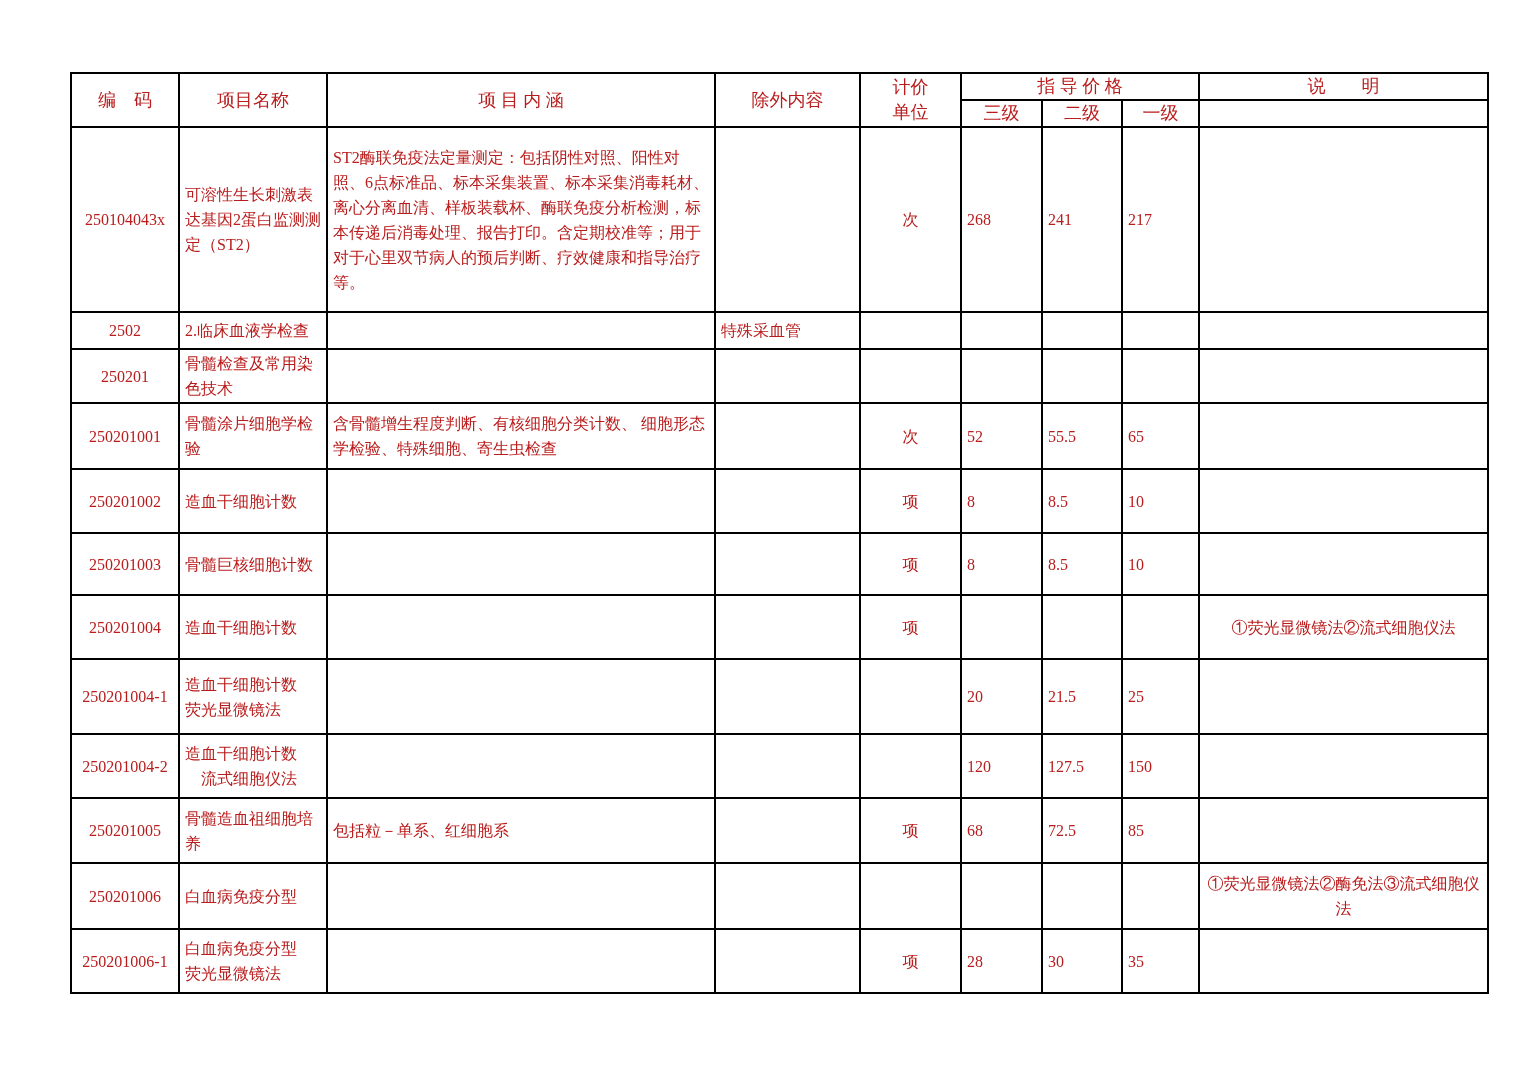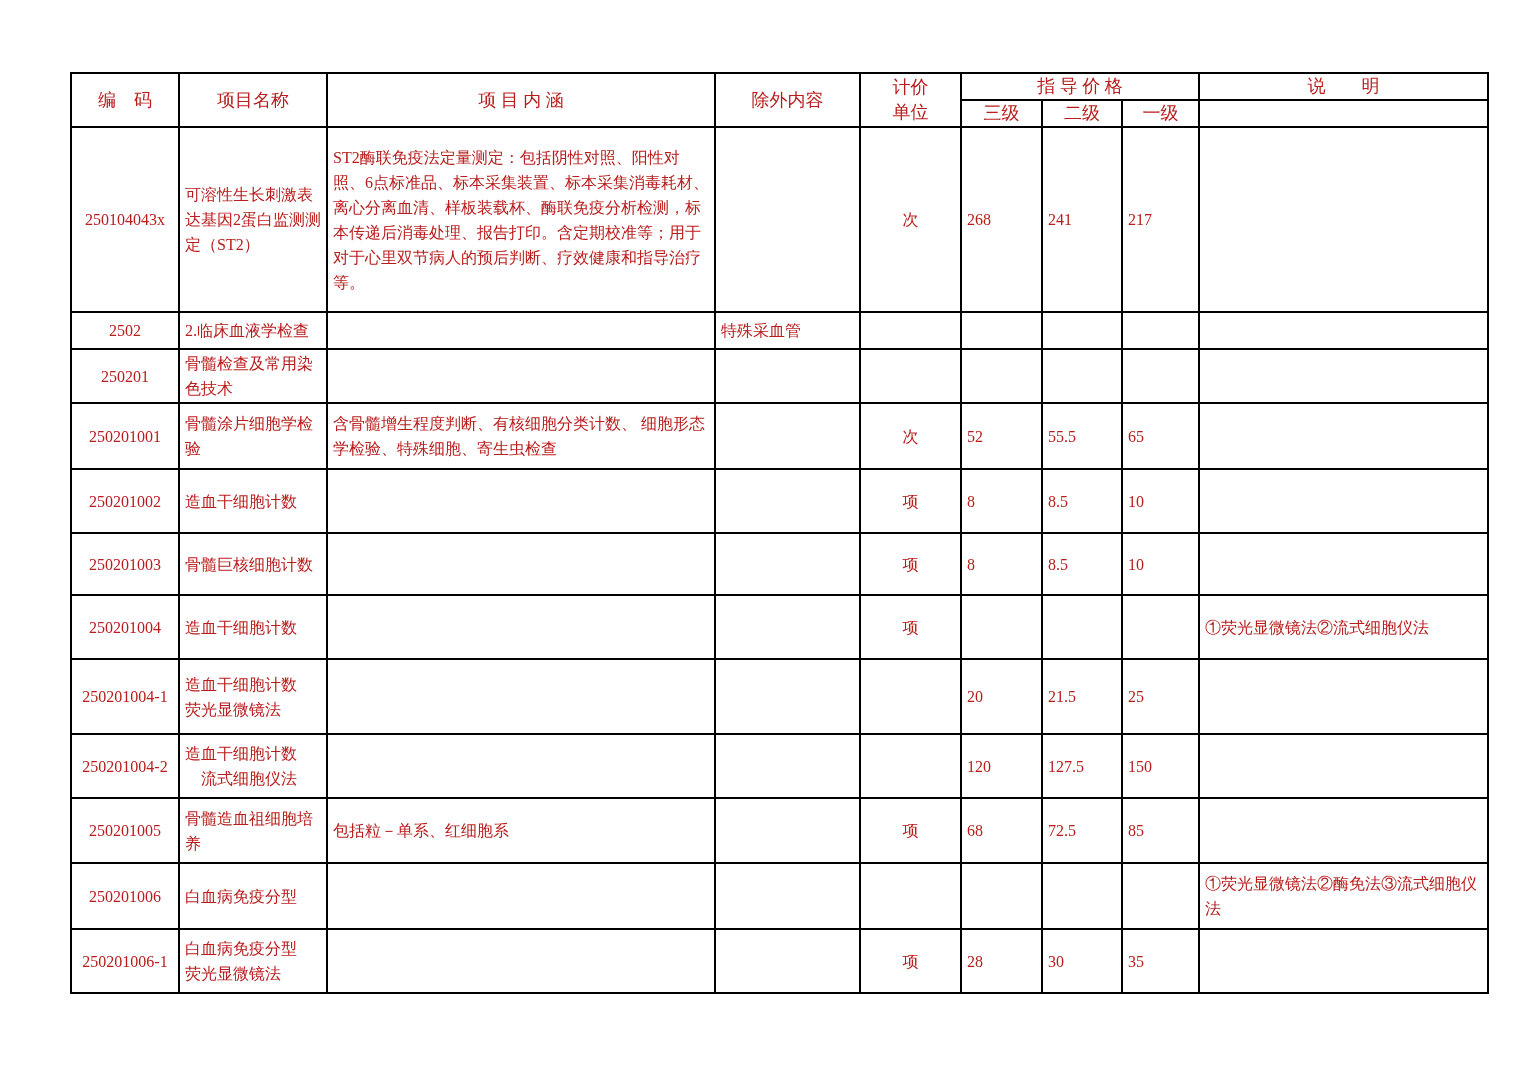--- a/index.html
+++ b/index.html
@@ -11,21 +11,21 @@
             line-height:25px;vertical-align:middle;padding:1px 5px;overflow:hidden;}
   .fee th{font-size:18px;text-align:center;padding:0 2px;}
   .lvl{font-size:17px;margin-left:36px;}
   .pre{white-space:pre-line;}
   .c-code{text-align:center;padding-left:4px;}
   .c-name{text-align:left;white-space:pre-line;padding:1px 4px;}
   .c-content{text-align:left;padding:1px 6px;}
   .c-exclude{text-align:left;padding:1px 4px;}
   .c-unit{text-align:center;}
   .c-price{text-align:left;}
-  .c-note{text-align:left;padding:1px 6px;margin-top:18px;}
+  .c-note{text-align:center;padding:1px 6px;margin-top:18px;}
   .bold{font-weight:bold;border-radius:14px;}
 </style>
 </head>
 <body>
 
 <div class="page">
   <table class="fee">
     <colgroup>
       <col style="width:108px">
         <col style="width:148px">

